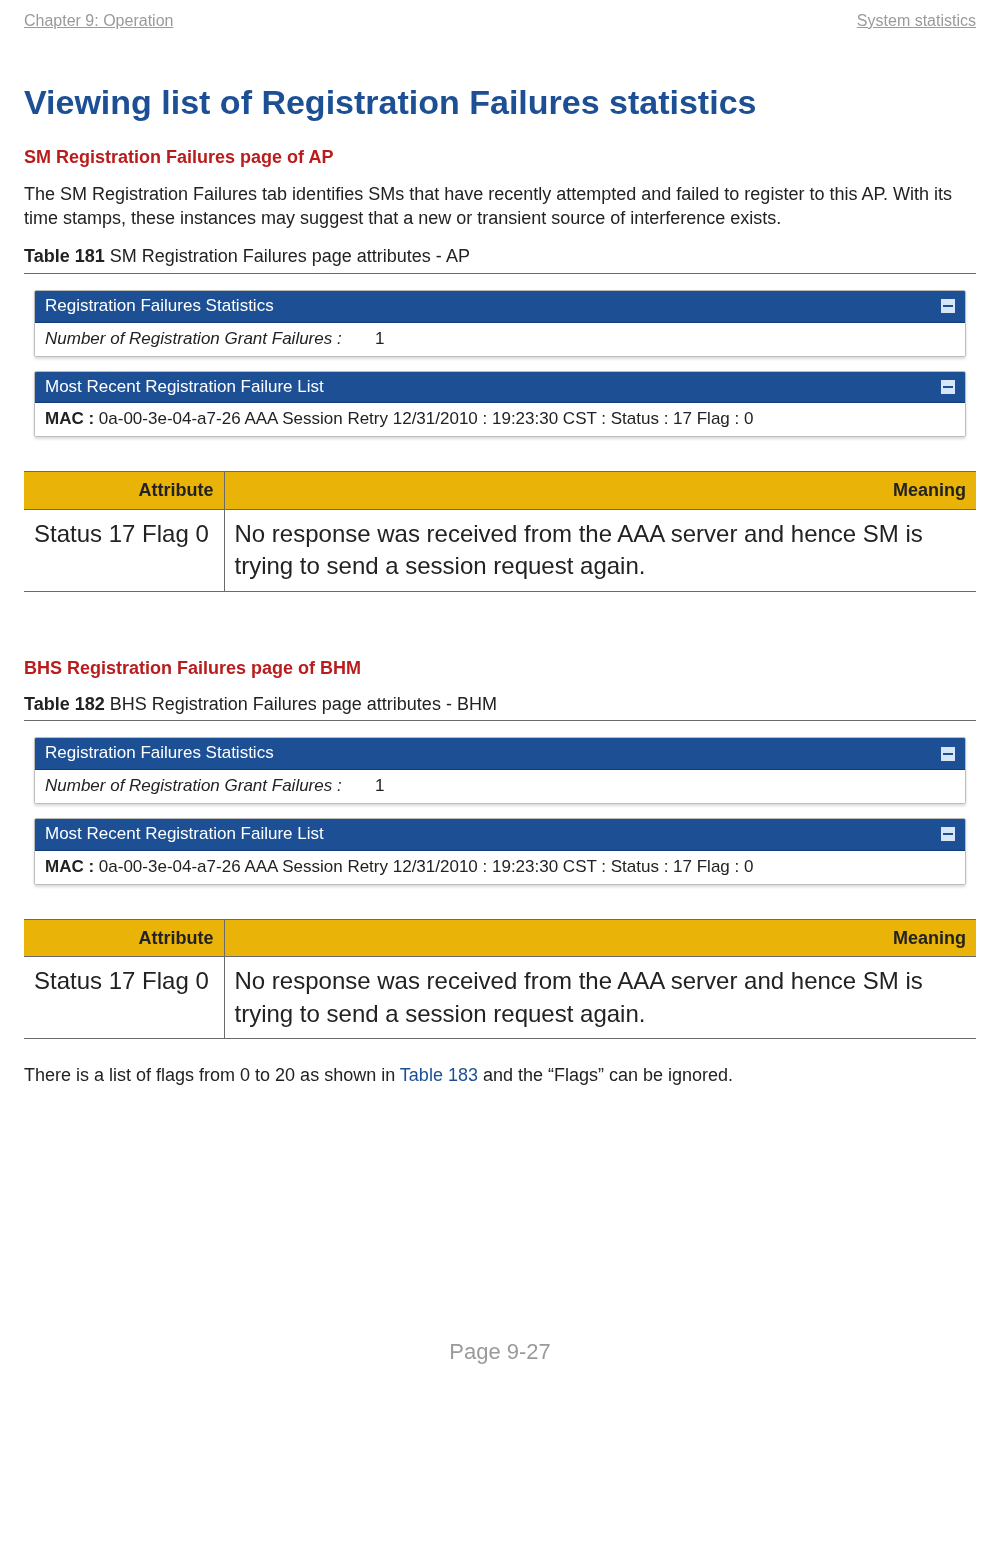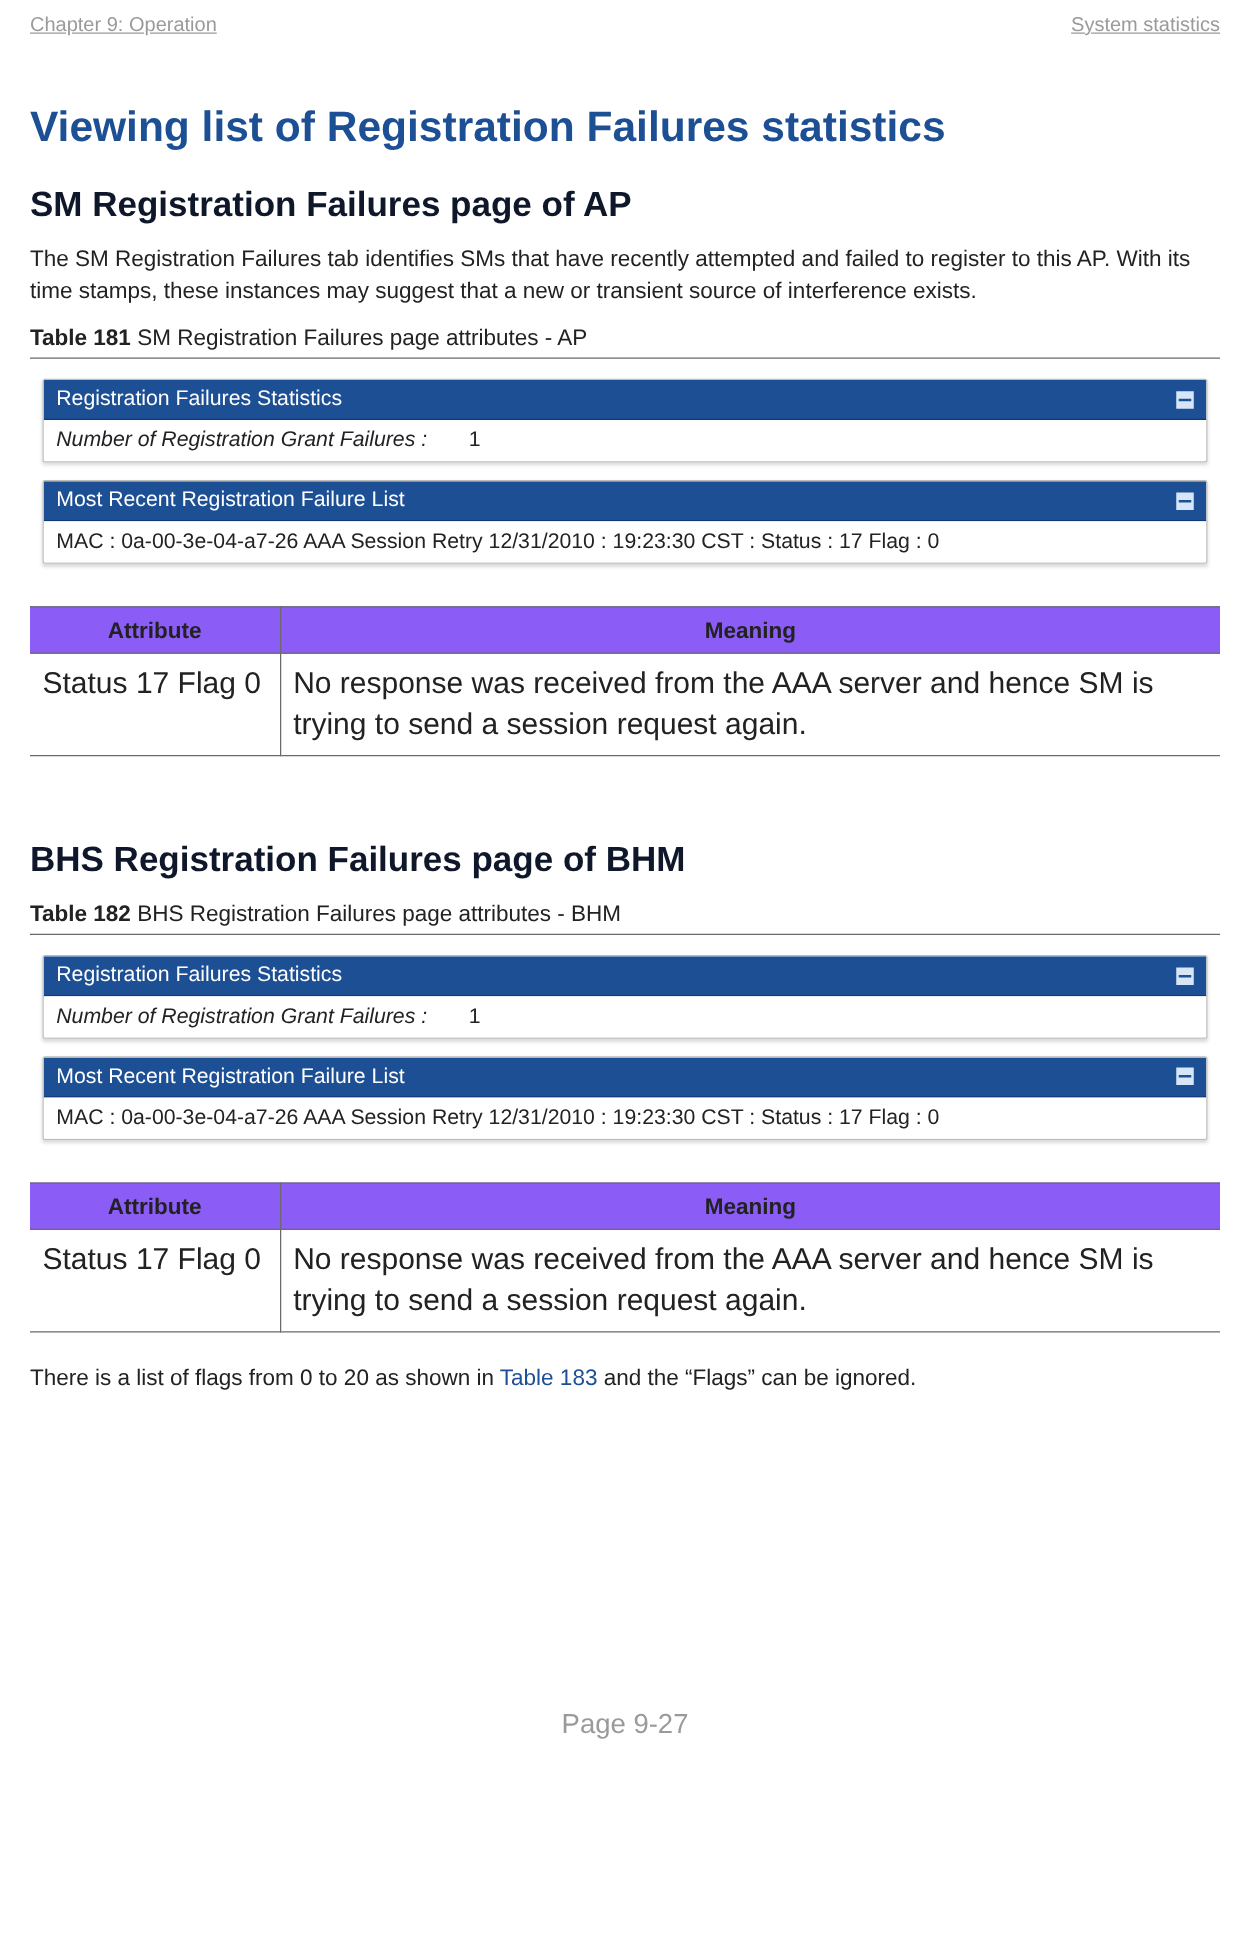--- a/index.html
+++ b/index.html
@@ -24,22 +24,22 @@
   h1.page-title {
     font-family: Arial, Helvetica, sans-serif;
     font-weight: 700;
     color: #1c4f94;
     font-size: 34px;
     margin: 0 0 20px 0;
     letter-spacing: 0;
   }
   h2.section-heading {
     font-weight: 700;
-    color: #0f172a;
-    font-size: 28px;
+    color: #b91c1c;
+    font-size: 18px;
     margin: 20px 0 12px 0;
   }
   p.body-text {
     margin: 0 0 14px 0;
   }
   .table-caption { margin: 6px 0 4px 0; }
   .table-caption .bold { font-weight: 700; }
   hr.full {
     border: 0;
     border-top: 1px solid #6a6a6a;
@@ -88,22 +88,22 @@
   }
   .panel-body .kv { display: flex; }
   .panel-body .kv .label { min-width: 330px; font-style: italic; }
   
   table.attr-table {
     border-collapse: collapse;
     width: 100%;
     margin-top: 4px;
   }
   table.attr-table th {
-    text-align: center;
-    background: #8b5cf6;
+    text-align: right;
+    background: #eab308;
     border-top: 1px solid #6a6a6a;
     border-bottom: 1px solid #6a6a6a;
     padding: 6px 10px;
     font-weight: 700;
     font-size: 18px;
   }
   table.attr-table th.col1 {
     border-right: 1px solid #6a6a6a;
     width: 200px;
   }
@@ -117,21 +117,21 @@
     border-right: 1px solid #6a6a6a;
     width: 200px;
   }
   .link-color { color: #1c4f94; }
   .page-footer {
     text-align: center;
     color: #9a9a9a;
     font-size: 22px;
     margin-top: 250px;
   }
-  .mac-bold { font-weight: 400; }
+  .mac-bold { font-weight: 700; }
 </style>
 </head>
 <body>
 
 <div class="header-row">
   <span>Chapter 9:  Operation</span>
   <span>System statistics</span>
 </div>
 
 <h1 class="page-title">Viewing list of Registration Failures statistics</h1>

